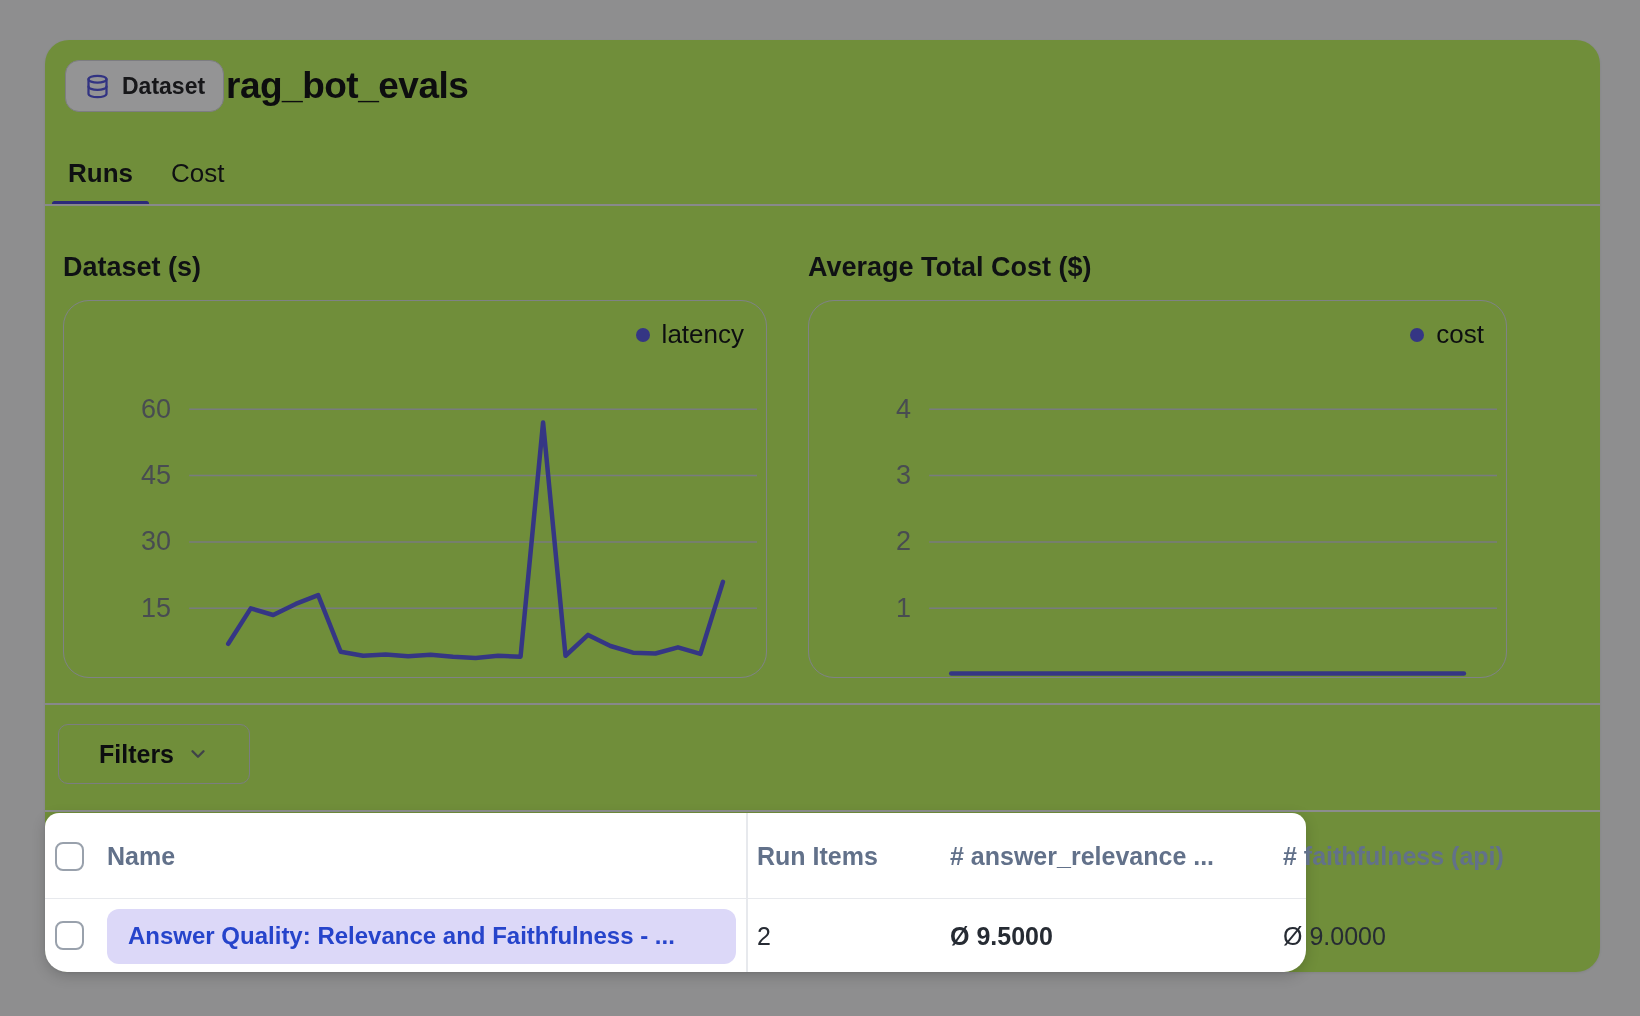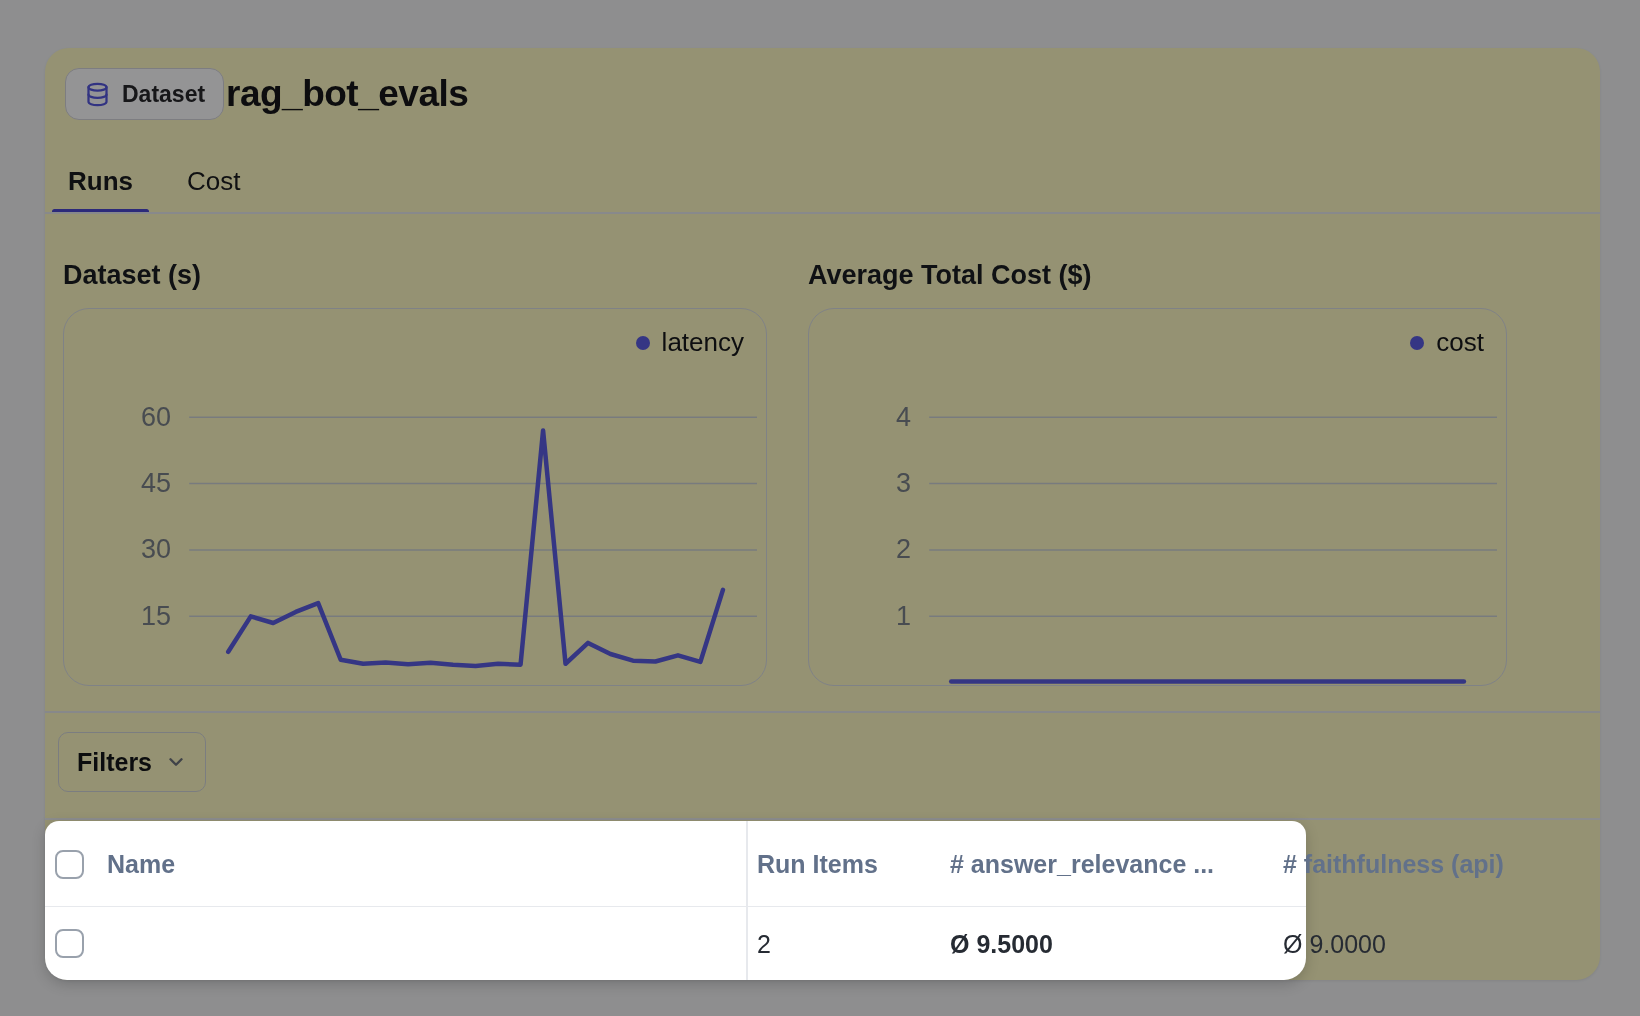--- a/index.html
+++ b/index.html
@@ -1,32 +1,32 @@
 <!DOCTYPE html>
 <html><head>
 <meta charset="utf-8">
 <style>
   * { margin:0; padding:0; box-sizing:border-box; }
   html,body { width:1640px; height:1016px; overflow:hidden; }
   body { font-family:"Liberation Sans","DejaVu Sans",sans-serif; }
   .page { position:relative; width:1640px; height:1016px; background:#f1f2f4; }
 
-  .card { position:absolute; left:45px; top:48px; width:1555px; height:932px;
-          background:#fef9c3; border-radius:24px; box-shadow:0 1px 3px rgba(0,0,0,0.08); }
+  .card { position:absolute; left:45px; top:40px; width:1555px; height:932px;
+          background:#bef264; border-radius:24px; box-shadow:0 1px 3px rgba(0,0,0,0.08); }
 
   
   .badge { position:absolute; left:20px; top:20px; height:52px; display:flex; align-items:center;
            gap:11px; padding:0 18px; border:1.5px solid #d5d5dc; border-radius:14px; background:#fcfcfe; }
   .badge-label { font-size:23px; font-weight:600; color:#27272c; }
   .db-icon { width:27px; height:27px; display:block; }
   .page-title { position:absolute; left:181px; top:20px; height:52px; line-height:52px;
                 font-size:37px; font-weight:700; color:#17171b; letter-spacing:-0.5px; }
 
   
-  .tabs { position:absolute; left:7px; top:102px; height:62px; display:flex; gap:22px; }
+  .tabs { position:absolute; left:7px; top:102px; height:62px; display:flex; gap:6px; }
   .tab { position:relative; display:flex; align-items:center; padding:0 16px; font-size:26px;
          color:#1b1c20; cursor:pointer; }
   .tab.active { font-weight:600; }
   .tab.active::after { content:""; position:absolute; left:0; right:0; bottom:-2px; height:5px;
                        border-radius:3px; background:#4b48cf; }
   .tabs-line { position:absolute; left:0; right:0; top:164px; height:1.5px; background:#e8e9ec; }
 
   
   .charts { position:absolute; left:18px; top:212px; right:18px; height:430px; }
   .chart-group { position:absolute; top:0; }
@@ -40,21 +40,21 @@
   .legend-dot { width:14px; height:14px; border-radius:50%; background:#5a5ce0; }
   .legend-label { font-size:26px; color:#17181c; }
   .ytick { position:absolute; left:0; text-align:right; font-size:27px; line-height:34px; color:#7b818a; }
 
   .divider { position:absolute; left:0; right:0; height:1.5px; background:#e6e7ea; }
   .divider.d1 { top:663px; }
   .divider.d2 { top:770px; background:#eef0f2; }
 
   
   .filters-btn { position:absolute; left:13px; top:684px; height:60px; display:flex; align-items:center;
-                 gap:13px; padding:0 18px; border:1.5px solid #d2d5da; border-radius:10px;
+                 gap:13px; padding:0 40px; border:1.5px solid #d2d5da; border-radius:10px;
                  background:transparent; font-size:25px; font-weight:600; color:#15171a; cursor:pointer; }
   .chev { width:22px; height:22px; display:block; }
 
   
   .table-panel { position:absolute; left:0; top:773px; width:1261px; height:159px; background:#ffffff;
                  border-radius:14px 14px 22px 22px; z-index:60;
                  box-shadow:0 4px 14px rgba(0,0,0,0.18); }
   .col-divider { position:absolute; left:701px; top:0; bottom:0; width:1.5px; background:#e7e9ed; }
   .thead { position:absolute; left:0; right:0; top:0; height:86px; border-bottom:1.5px solid #e7e9ed; }
   .trow  { position:absolute; left:0; right:0; top:87.5px; height:71px; }
@@ -155,20 +155,21 @@
       <div class="col-divider"></div>
       <div class="thead">
         <span class="checkbox"></span>
         <div class="hcell hc-name">Name</div>
         <div class="hcell hc-runitems">Run Items</div>
         <div class="hcell hc-ans"># answer_relevance ...</div>
         <div class="hcell hc-faith"># faithfulness (api)</div>
       </div>
       <div class="trow">
         <span class="checkbox"></span>
+        <div class="name-pill">Answer Quality: Relevance and Faithfulness - ...</div>
         <div class="rcell rc-runitems">2</div>
         <div class="rcell rc-ans">Ø 9.5000</div>
         <div class="rcell rc-faith">Ø 9.0000</div>
       </div>
     </div>
 
   </div>
   <div class="dim-overlay"></div>
 </div>
 

